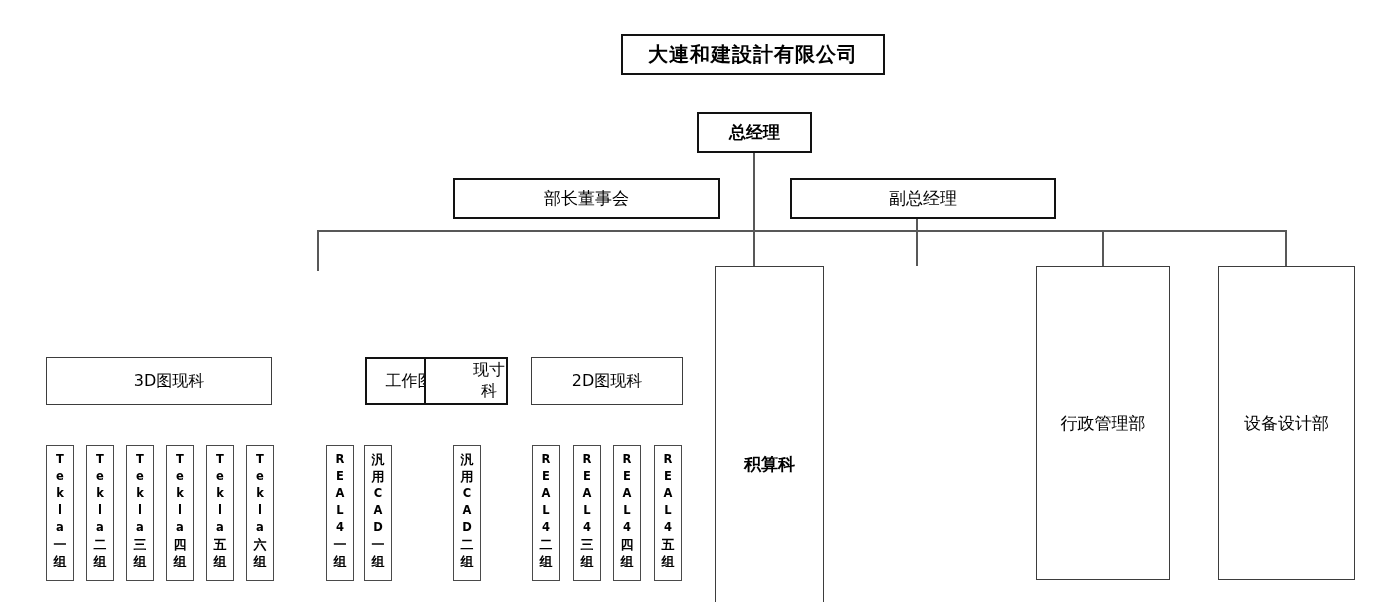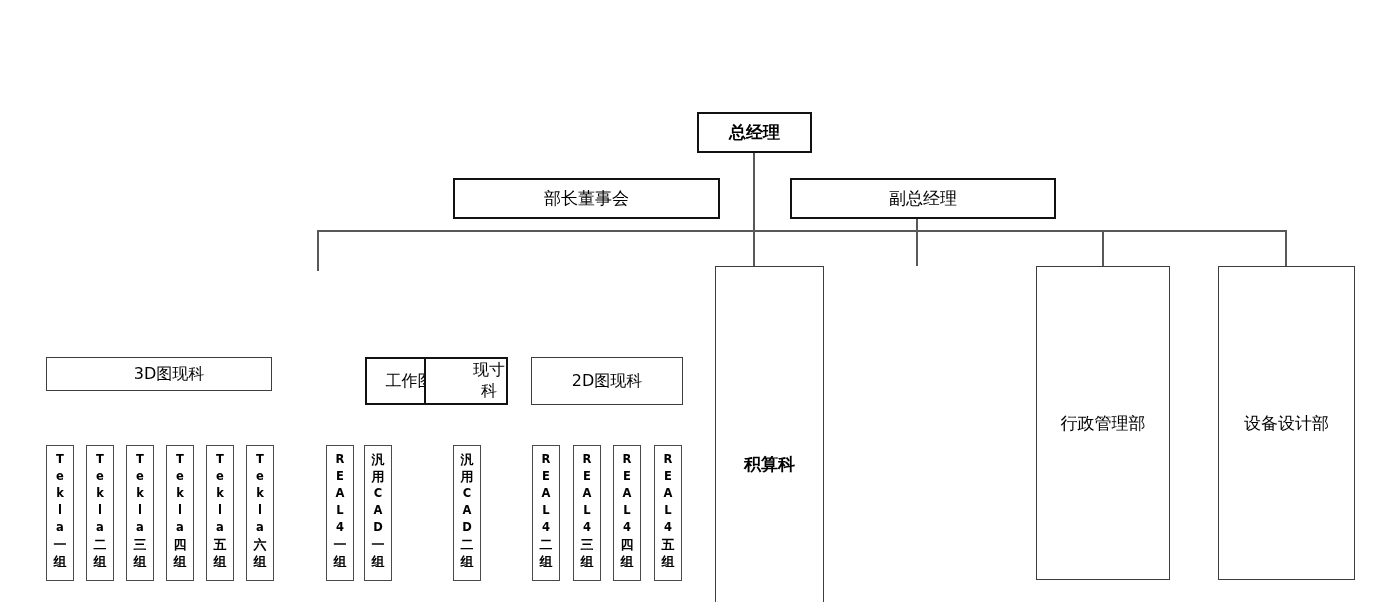--- a/index.html
+++ b/index.html
@@ -67,29 +67,30 @@
 
 <div id="canvas">
 
   <div class="line" style="left:753px; top:153px; width:2px; height:113px;"></div>
   <div class="line" style="left:317px; top:230px; width:970px; height:2px;"></div>
   <div class="line" style="left:317px; top:230px; width:2px; height:41px;"></div>
   <div class="line" style="left:916px; top:219px; width:2px; height:47px;"></div>
   <div class="line" style="left:1102px; top:230px; width:2px; height:36px;"></div>
   <div class="line" style="left:1285px; top:230px; width:2px; height:36px;"></div>
 
+  <div class="box strong title-box" style="left:621px; top:34px; width:264px; height:41px;">大連和建設計有限公司</div>
 
   <div class="box strong bold" style="left:697px; top:112px; width:115px; height:41px;">总经理</div>
 
   <div class="box strong" style="left:453px; top:178px; width:267px; height:41px;">部长董事会</div>
 
   <div class="box strong" style="left:790px; top:178px; width:266px; height:41px;">副总经理</div>
 
 
-  <div class="box section-box" style="left:46px; top:357px; width:226px; height:34px;padding-left:20px;">3D图现科</div>
+  <div class="box section-box" style="left:46px; top:357px; width:226px; height:48px;padding-left:20px;">3D图现科</div>
   <div class="box section-box strong" style="left:323px; top:357px; width:105px; height:48px;margin-left:42px;">工作图科</div>
   <div class="box section-box strong" style="left:424px; top:357px; width:84px; height:48px;padding-left:46px;">现寸科</div>
   <div class="box section-box" style="left:531px; top:357px; width:152px; height:48px;">2D图现科</div>
 
   <div class="vbox" style="left:46px;  top:445px; width:28px; height:136px;">
       <span class="vc">T</span>
       <span class="vc">e</span>
       <span class="vc">k</span>
       <span class="vc">l</span>
       <span class="vc">a</span>

